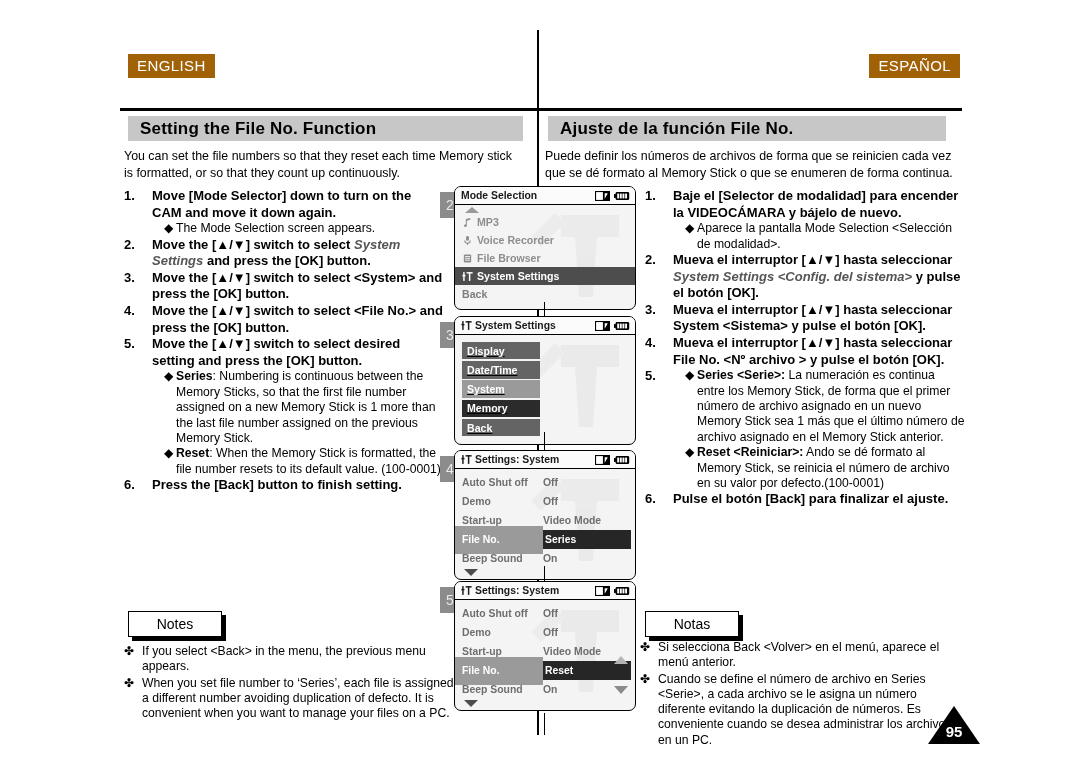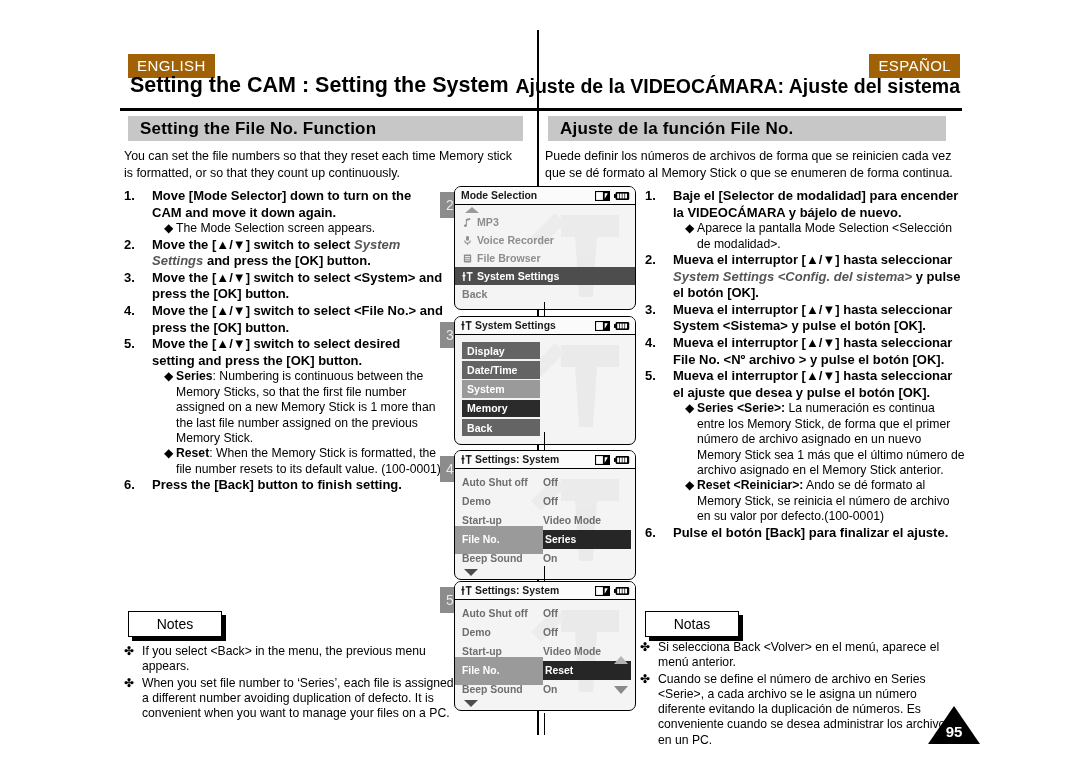--- a/index.html
+++ b/index.html
@@ -308,24 +308,20 @@
   }
 </style>
 </head>
 <body>
 
 <div class="page">
 
   <div class="lang-tag lang-en">ENGLISH</div>
   <div class="lang-tag lang-es">ESPAÑOL</div>
 
-  <div class="title-row">
-    <div class="chapter-title en">Setting the CAM : Setting the System</div>
-    <div class="chapter-title es">Ajuste de la VIDEOCÁMARA: Ajuste del sistema</div>
-  </div>
   <div class="title-rule"></div>
 
   <div class="section-bar section-en">
     <span>Setting the File No. Function</span>
   </div>
   <div class="section-bar section-es">
     <span>Ajuste de la función File No.</span>
   </div>
 
   <div class="intro intro-en">You can set the file numbers so that they reset each time Memory stick is formatted, or so that they count up continuously.</div>
@@ -391,21 +387,21 @@
       <div class="step">
         <div class="step-num">3.</div>
         <div class="step-body"><span>Mueva el interruptor [▲/▼] hasta seleccionar System &lt;Sistema&gt; y pulse el botón [OK].</span></div>
       </div>
       <div class="step">
         <div class="step-num">4.</div>
         <div class="step-body"><span>Mueva el interruptor [▲/▼] hasta seleccionar File No. &lt;Nº archivo &gt; y pulse el botón [OK].</span></div>
       </div>
       <div class="step">
         <div class="step-num">5.</div>
-        <div class="step-body"><span>Mueva el interruptor [▲/▼] hasta seleccionar el ajuste que desea y pulse el botón [OK].</span><div class="bullets">
+        <div class="step-body"><div class="bullets">
             <div class="bullet-line">
               <div class="bullet-mark">◆</div>
               <div class="bullet-text"><b>Series &lt;Serie&gt;:</b><span> La numeración es continua entre los Memory Stick, de forma que el primer número de archivo asignado en un nuevo Memory Stick sea 1 más que el último número de archivo asignado en el Memory Stick anterior.</span></div>
             </div>
             <div class="bullet-line">
               <div class="bullet-mark">◆</div>
               <div class="bullet-text"><b>Reset &lt;Reiniciar&gt;:</b><span> Ando se dé formato al Memory Stick, se reinicia el número de archivo en su valor por defecto.(100-0001)</span></div>
             </div>
           </div></div>
       </div>
@@ -545,21 +541,21 @@
               <svg width="16" height="10" viewBox="0 0 20 12">
                 <rect x="2" y="1" width="17" height="10" rx="1.6" fill="#000"></rect>
                 <rect x="0" y="3.6" width="2.4" height="4.8" fill="#000"></rect>
                 <rect x="4" y="3" width="2.4" height="6" fill="#fff"></rect>
                 <rect x="7.3" y="3" width="2.4" height="6" fill="#fff"></rect>
                 <rect x="10.6" y="3" width="2.4" height="6" fill="#fff"></rect>
                 <rect x="13.9" y="3" width="2.4" height="6" fill="#fff"></rect>
               </svg>
             </div>
           </div>
-          <div class="lcd-body" style="padding: 5px 0px 6px;">
+          <div class="lcd-body" style="padding: 5px 0px 6px; text-decoration: underline;">
             <div class="btn-row g1">
               <span>Display</span>
             </div>
             <div class="btn-row g1">
               <span>Date/Time</span>
             </div>
             <div class="btn-row g2">
               <span>System</span>
             </div>
             <div class="btn-row g3">

